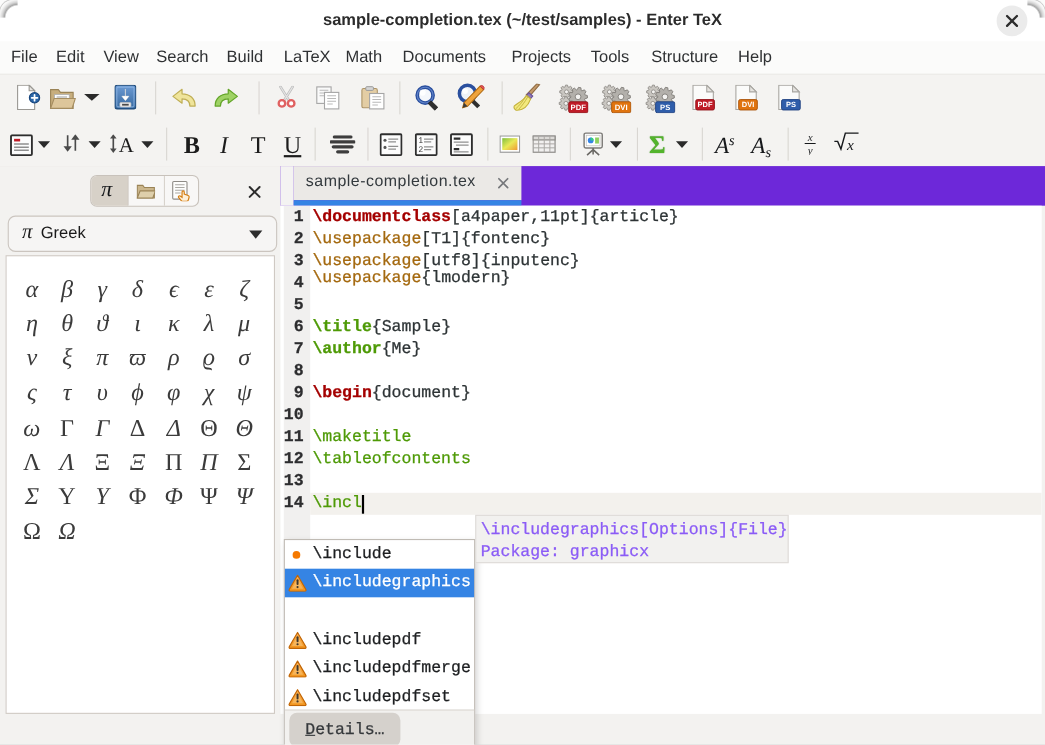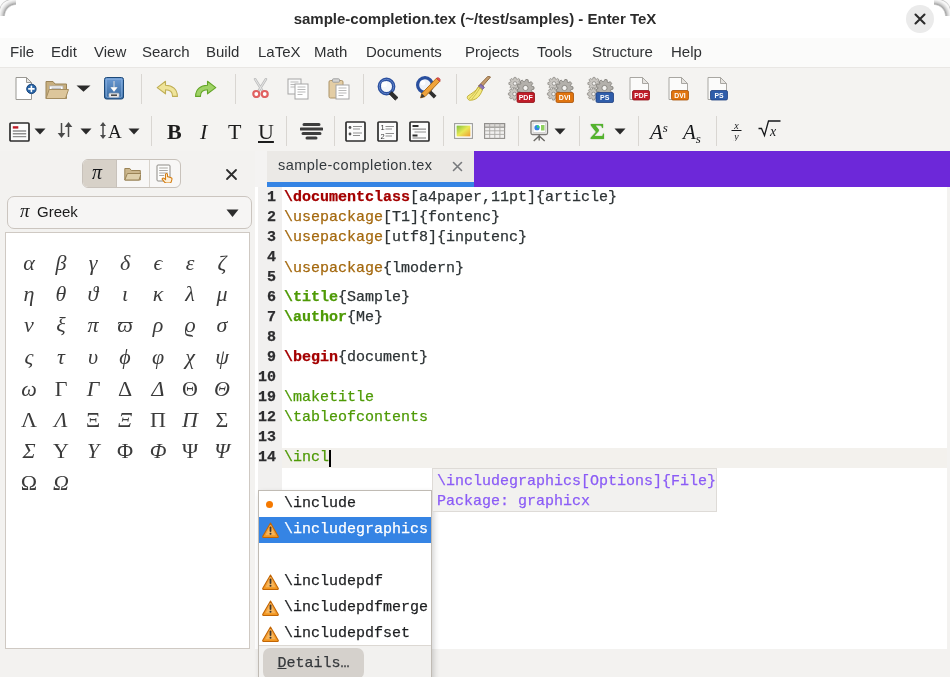--- a/index.html
+++ b/index.html
@@ -407,31 +407,31 @@
     <div id="gutterbg"></div>
     <div id="curline"></div>
     <div id="code">
     <div class="ln" style="top:1px">1</div>
     <div class="cl" style="top:1px"><span class="c-doc">\documentclass</span>[a4paper,11pt]{article}</div>
     <div class="ln" style="top:21px">2</div>
     <div class="cl" style="top:21px"><span class="c-use">\usepackage</span>[T1]{fontenc}</div>
     <div class="ln" style="top:41px">3</div>
     <div class="cl" style="top:41px"><span class="c-use">\usepackage</span>[utf8]{inputenc}</div>
     <div class="ln" style="top:61px">4</div>
-    <div class="cl" style="top:72px"><span class="c-use">\usepackage</span>{lmodern}</div>
+    <div class="cl" style="top:56px"><span class="c-use">\usepackage</span>{lmodern}</div>
     <div class="ln" style="top:81px">5</div>
     <div class="ln" style="top:101px">6</div>
     <div class="cl" style="top:101px"><span class="c-ttl">\title</span>{Sample}</div>
     <div class="ln" style="top:121px">7</div>
     <div class="cl" style="top:121px"><span class="c-ttl">\author</span>{Me}</div>
     <div class="ln" style="top:141px">8</div>
     <div class="ln" style="top:161px">9</div>
     <div class="cl" style="top:161px"><span class="c-doc">\begin</span>{document}</div>
     <div class="ln" style="top:181px">10</div>
-    <div class="ln" style="top:201px">19</div>
+    <div class="ln" style="top:201px">11</div>
     <div class="cl" style="top:201px"><span class="c-grn">\maketitle</span></div>
     <div class="ln" style="top:221px">12</div>
     <div class="cl" style="top:221px"><span class="c-grn">\tableofcontents</span></div>
     <div class="ln" style="top:241px">13</div>
     <div class="ln" style="top:261px">14</div>
     <div class="cl" style="top:261px"><span class="c-grn">\incl</span></div>
     </div>
     <div id="cursor"></div>
   </div>
   <div id="status">Ln 14, Col 6</div>

